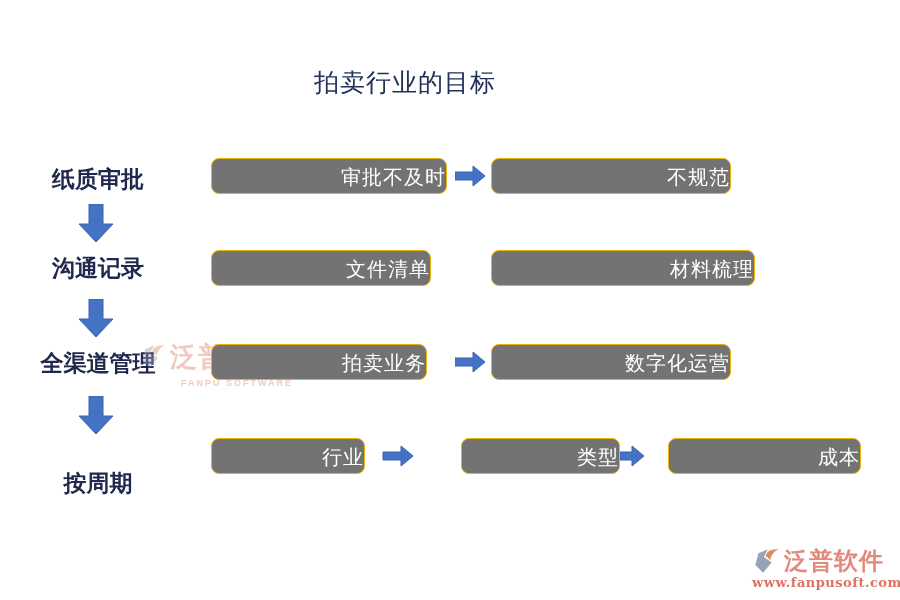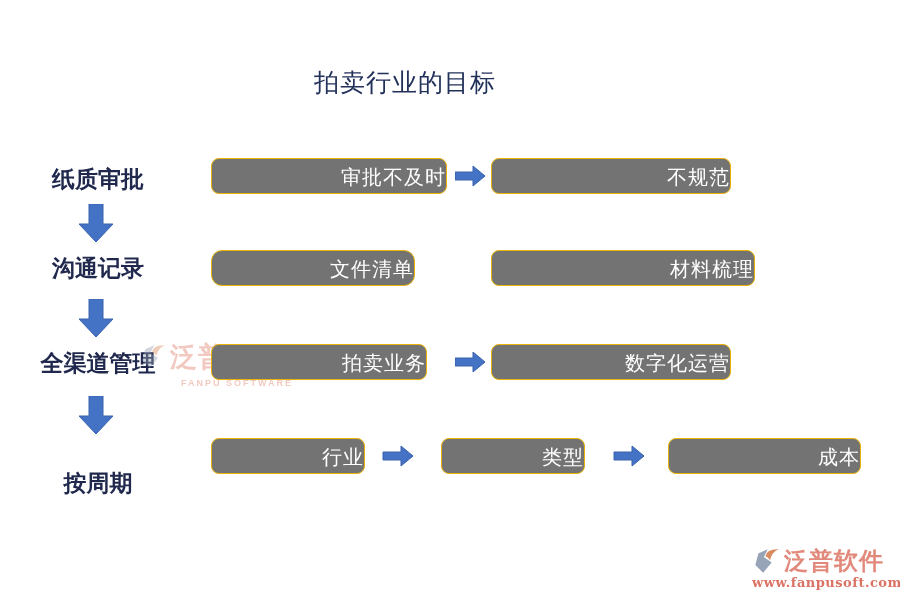--- a/index.html
+++ b/index.html
@@ -87,38 +87,38 @@
   <div class="wm-sub">FANPU SOFTWARE</div>
 
   <div class="box r1" style="left:211px;width:236px;">审批不及时</div>
   <div class="harrow" style="left:455px;top:165px;">
     <svg width="30" height="22" viewBox="0 0 30 22">
         <polygon points="0,7 18,7 18,1 30,11 18,21 18,15 0,15" fill="#4472C4" stroke="#3A63AE" stroke-width="1"></polygon>
       </svg>
   </div>
   <div class="box r1" style="left:491px;width:240px;">不规范</div>
 
-  <div class="box r2" style="left:211px;width:204px;border-radius:11px;">文件清单</div>
+  <div class="box r2" style="left:211px;width:220px;">文件清单</div>
   <div class="box r2" style="left:491px;width:264px;">材料梳理</div>
 
   <div class="box r3" style="left:211px;width:216px;">拍卖业务</div>
   <div class="harrow" style="left:455px;top:351px;">
     <svg width="30" height="22" viewBox="0 0 30 22">
         <polygon points="0,7 18,7 18,1 30,11 18,21 18,15 0,15" fill="#4472C4" stroke="#3A63AE" stroke-width="1"></polygon>
       </svg>
   </div>
   <div class="box r3" style="left:491px;width:240px;">数字化运营</div>
 
   <div class="box r4" style="left:211px;width:154px;">行业</div>
   <div class="harrow" style="left:382px;top:445px;">
     <svg width="32" height="22" viewBox="0 0 30 22">
         <polygon points="0,7 18,7 18,1 30,11 18,21 18,15 0,15" fill="#4472C4" stroke="#3A63AE" stroke-width="1"></polygon>
       </svg>
   </div>
-  <div class="box r4" style="left:441px;width:144px;padding-left:11px;">类型</div>
+  <div class="box r4" style="left:461px;width:159px;padding-left:11px;">类型</div>
   <div class="harrow" style="left:613px;top:445px;">
     <svg width="32" height="22" viewBox="0 0 30 22">
         <polygon points="0,7 18,7 18,1 30,11 18,21 18,15 0,15" fill="#4472C4" stroke="#3A63AE" stroke-width="1"></polygon>
       </svg>
   </div>
   <div class="box r4" style="left:668px;width:193px;">成本</div>
 
   <div class="brand">
     <div class="brand-row">
       <span class="brand-logo">

